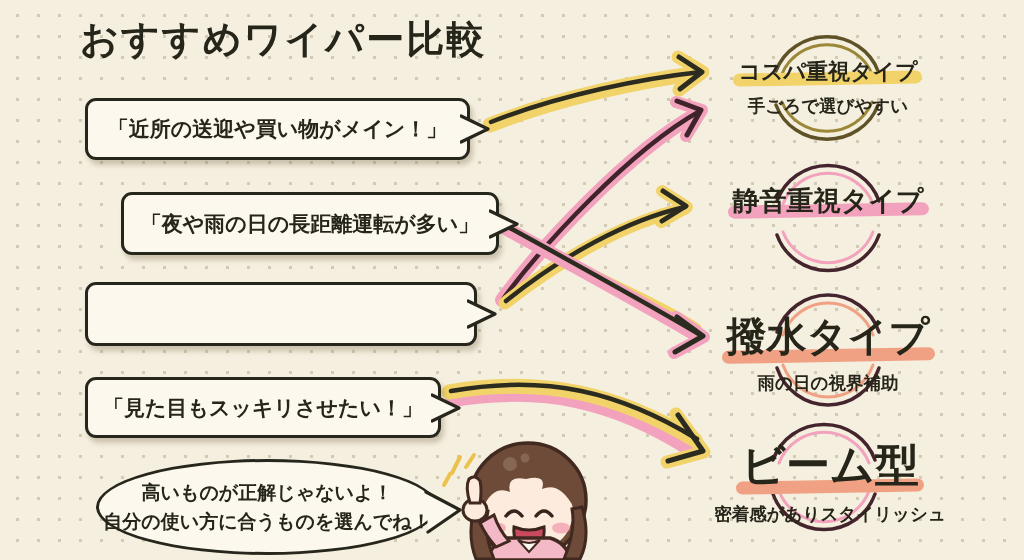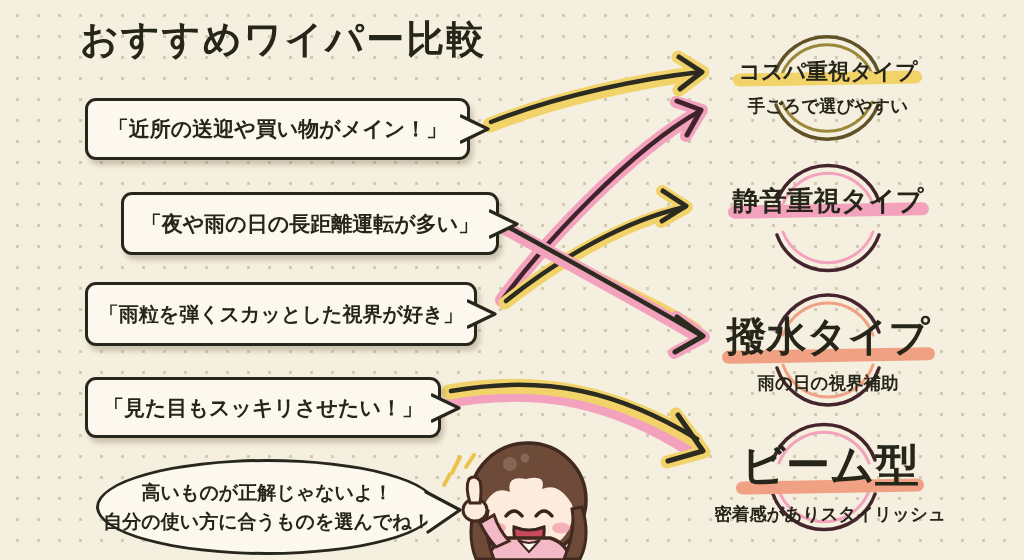--- a/index.html
+++ b/index.html
@@ -134,21 +134,20 @@
         <path d="M1,4 L28,17 L1,30" fill="#fcf8ee" stroke="#26261c" stroke-width="3.2" stroke-linejoin="round" stroke-linecap="round"></path>
       </svg>
   </div>
   <div class="bubble b2">
     <span class="btxt">「夜や雨の日の長距離運転が多い」</span>
     <svg class="tail" width="34" height="34">
         <path d="M1,4 L28,17 L1,30" fill="#fcf8ee" stroke="#26261c" stroke-width="3.2" stroke-linejoin="round" stroke-linecap="round"></path>
       </svg>
   </div>
   <div class="bubble b3">
-    <span class="btxt">「雨粒を弾くスカッとした視界が好き」</span>
     <svg class="tail" width="34" height="34">
         <path d="M1,4 L28,17 L1,30" fill="#fcf8ee" stroke="#26261c" stroke-width="3.2" stroke-linejoin="round" stroke-linecap="round"></path>
       </svg>
   </div>
   <div class="bubble b4">
     <span class="btxt">「見た目もスッキリさせたい！」</span>
     <svg class="tail" width="34" height="34">
         <path d="M1,4 L28,17 L1,30" fill="#fcf8ee" stroke="#26261c" stroke-width="3.2" stroke-linejoin="round" stroke-linecap="round"></path>
       </svg>
   </div>

